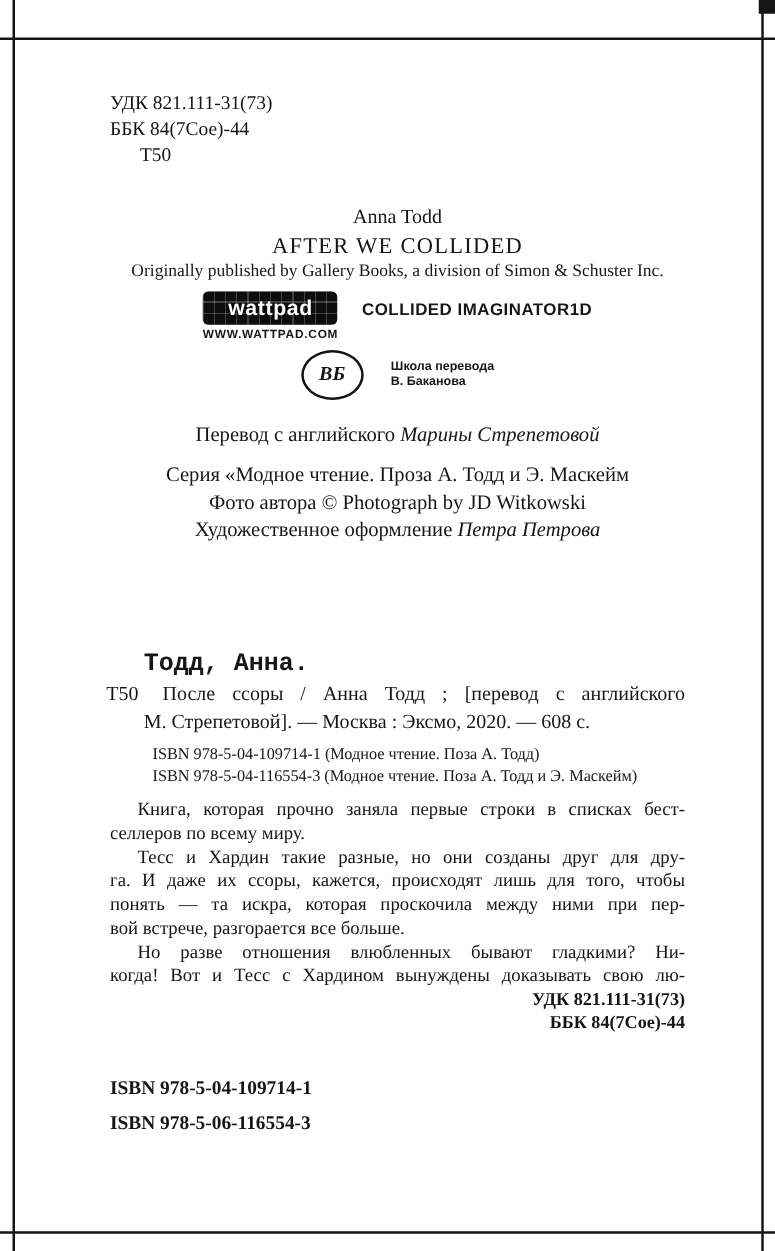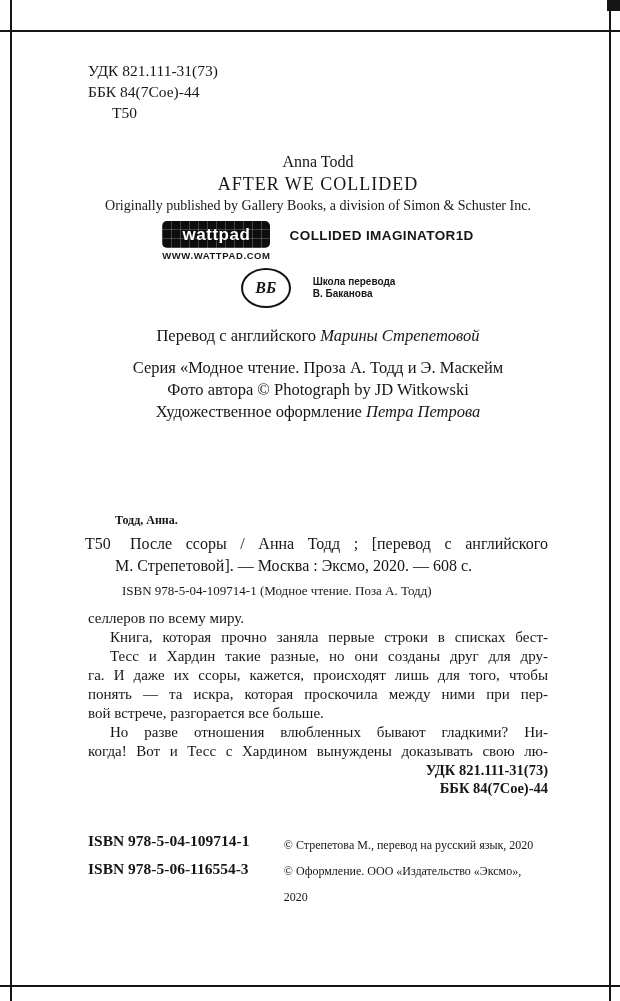--- a/index.html
+++ b/index.html
@@ -8,21 +8,21 @@
     font-family:"Liberation Serif", serif;color:#161616;overflow:hidden;
     margin:0 auto;
   }
   
   .frame-top{position:absolute;top:30px;left:0;right:0;height:2px;background:#151515;}
   .frame-bottom{position:absolute;top:985px;left:0;right:0;height:2px;background:#151515;}
   .frame-left{position:absolute;left:10px;top:0;bottom:0;width:2px;background:#151515;}
   .frame-right{position:absolute;right:9px;top:0;bottom:0;width:2px;background:#151515;}
   .corner-mark{position:absolute;top:0;right:0;width:13px;height:11px;background:#151515;}
 
-  .content{position:absolute;left:88px;top:60px;width:460px;}
+  .content{position:absolute;left:88px;top:72px;width:460px;}
 
   .codes-top{font-size:15.5px;line-height:21px;}
   .codes-top .t50{padding-left:24px;}
 
   .center-block{text-align:center;margin-top:28px;}
   .author-name{font-size:16px;line-height:21px;}
   .book-title{font-size:18px;line-height:24px;letter-spacing:1px;}
   .copyright-line{font-size:14.5px;line-height:19px;margin-top:8px;}
   .original-line{font-size:14px;line-height:19px;}
 
@@ -49,36 +49,36 @@
     font-style:italic;font-weight:bold;font-size:16px;
   }
   .school-text{text-align:left;font-family:"Liberation Sans", sans-serif;font-weight:bold;font-size:10px;line-height:12px;}
 
   .credits{margin-top:17px;}
   .credit{font-size:16.5px;line-height:22px;}
   .credit.translation{margin-bottom:10px;}
   .credit i{}
 
   .bib-block{margin-top:86px;}
-  .bib-author{font-weight:bold;font-size:12px;line-height:22px;padding-left:27px;}
+  .bib-author{font-weight:bold;font-size:20px;line-height:22px;padding-left:27px;font-family:Liberation Mono, monospace;}
   .bib-entry{position:relative;margin-top:2px;font-size:16px;line-height:22px;}
   .bib-code{position:absolute;left:-3px;top:0;}
   .bib-line1{padding-left:42px;text-align:justify;text-align-last:justify;}
   .bib-line2{padding-left:27px;}
   .bib-isbns{margin-top:5px;padding-left:34px;font-size:13px;line-height:18px;}
 
   .annotation{margin-top:9px;font-size:15px;line-height:19px;}
   .line{text-align:justify;}
   .line.j{text-align-last:justify;}
   .line.indent{text-indent:22px;}
   .line.last{text-align:left;text-align-last:left;}
 
   .codes-right{text-align:right;font-weight:bold;font-size:14.5px;line-height:18px;margin-top:0px;}
 
-  .footer{display:flex;margin-top:30px;}
+  .footer{display:flex;margin-top:30px;align-items:center;}
   .footer-isbns{width:196px;font-weight:bold;font-size:15.5px;line-height:28px;}
   .footer-copyright{font-size:12px;line-height:26px;padding-top:5px;}
 </style>
 </head>
 <body>
 
 <div class="page">
   <div class="frame-top"></div>
   <div class="frame-left"></div>
   <div class="frame-right"></div>
@@ -132,44 +132,41 @@
 
     <div class="bib-block">
       <div class="bib-author">Тодд, Анна.</div>
       <div class="bib-entry">
         <span class="bib-code">Т50</span>
         <div class="bib-line1">После ссоры / Анна Тодд ; [перевод с английского</div>
         <div class="bib-line2">М. Стрепетовой]. — Москва : Эксмо, 2020. — 608 с.</div>
       </div>
       <div class="bib-isbns">
         <div>ISBN 978-5-04-109714-1 (Модное чтение. Поза А. Тодд)</div>
+        <div>ISBN 978-5-04-116554-3 (Модное чтение. Поза А. Тодд и Э. Маскейм)</div>
       </div>
     </div>
 
     <div class="annotation">
+      <div class="line indent j">Книга, которая прочно заняла первые строки в списках бест-</div>
       <div class="line last">селлеров по всему миру.</div>
-      <div class="line indent j">Книга, которая прочно заняла первые строки в списках бест-</div>
       <div class="line indent j">Тесс и Хардин такие разные, но они созданы друг для дру-</div>
       <div class="line j">га. И даже их ссоры, кажется, происходят лишь для того, чтобы</div>
       <div class="line j">понять — та искра, которая проскочила между ними при пер-</div>
       <div class="line last">вой встрече, разгорается все больше.</div>
       <div class="line indent j">Но разве отношения влюбленных бывают гладкими? Ни-</div>
       <div class="line j">когда! Вот и Тесс с Хардином вынуждены доказывать свою лю-</div>
     </div>
 
     <div class="codes-right">
       <div>УДК 821.111-31(73)</div>
       <div>ББК 84(7Сое)-44</div>
     </div>
 
     <div class="footer">
       <div class="footer-isbns">
         <div>ISBN 978-5-04-109714-1</div>
         <div>ISBN 978-5-06-116554-3</div>
       </div>
-      <div class="footer-copyright">
-        <div>© Стрепетова М., перевод на русский язык,  2020</div>
-        <div>© Оформление. ООО «Издательство «Эксмо», 2020</div>
-      </div>
     </div>
 
   </div>
 </div>
 
 </body></html>

